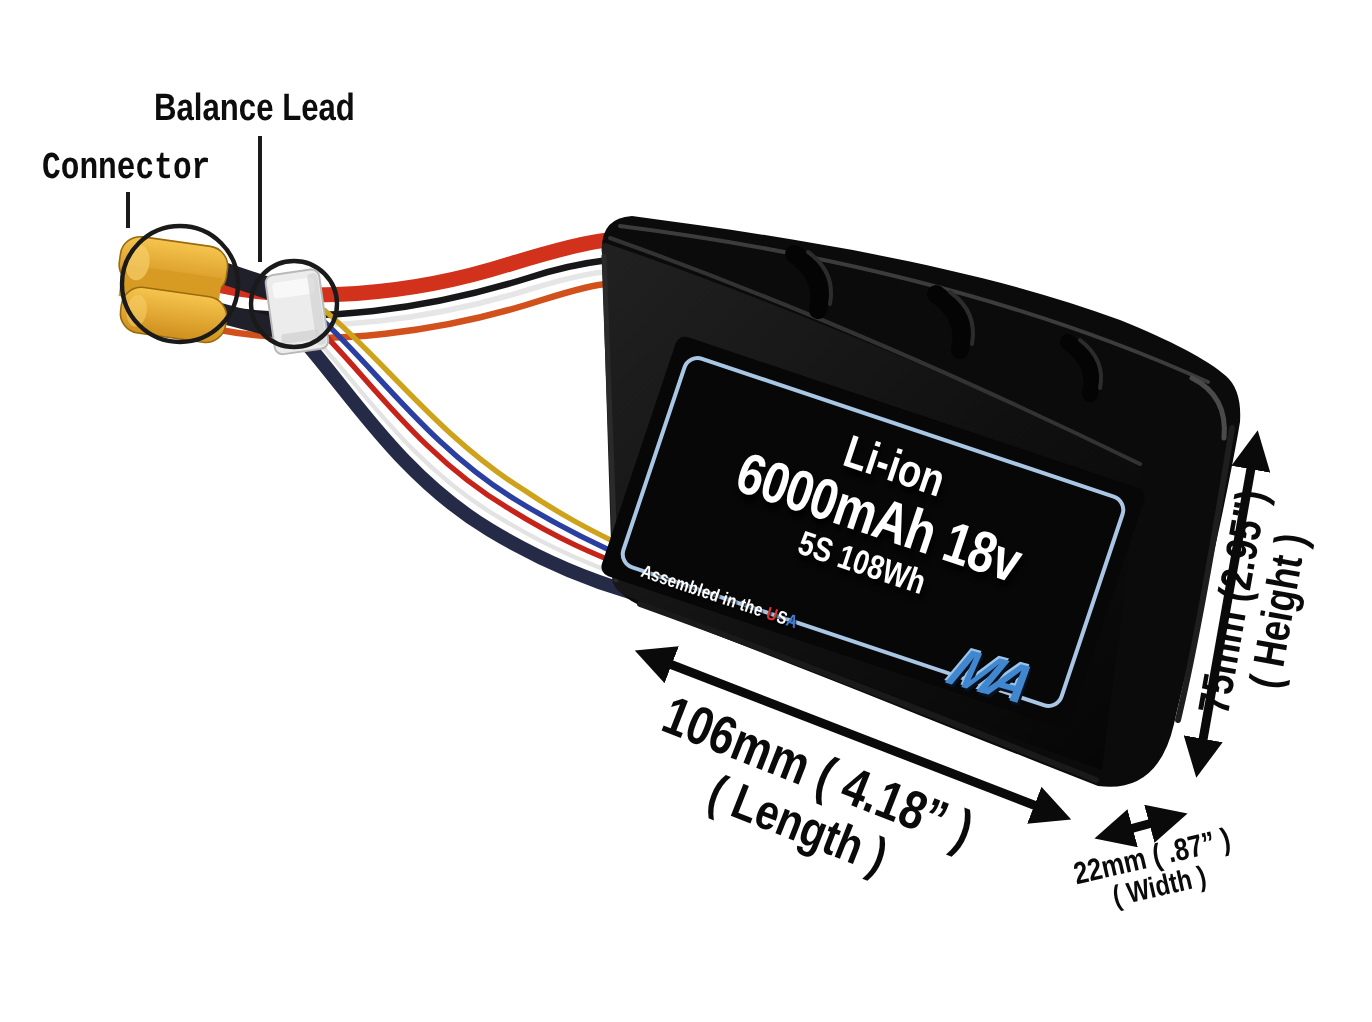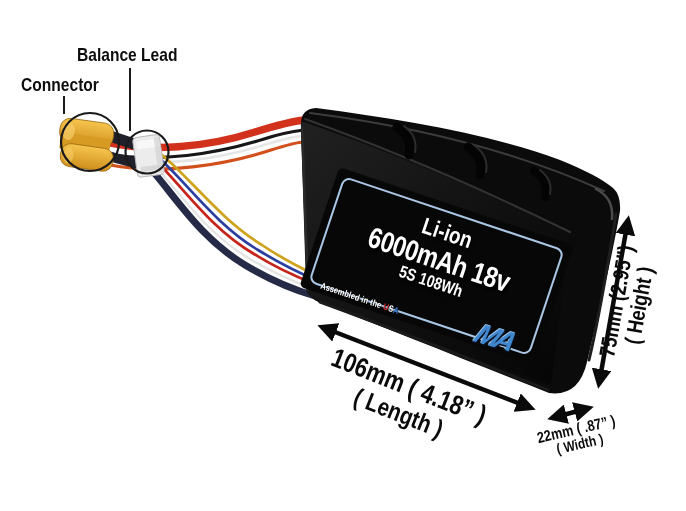--- a/index.html
+++ b/index.html
@@ -6,21 +6,21 @@
   .stage{
     position:relative;width:686px;height:511px;overflow:hidden;background:#fff;
     font-family:"Liberation Sans",sans-serif;
   }
   .stage svg.art{position:absolute;left:0;top:0;}
   .cond{display:inline-block;transform:scaleX(.82);transform-origin:center;white-space:nowrap;}
   .cond-l{display:inline-block;transform:scaleX(.82);transform-origin:left center;white-space:nowrap;}
 
   
   .callout{position:absolute;font-weight:700;color:#0d0d0d;line-height:1;text-align:right;}
-  .callout-connector{left:21px;top:75px;font-size:19px;}
+  .callout-connector{left:21px;top:75px;font-size:19px;font-family:Liberation Mono, monospace;}
   .callout-balance{left:77px;top:45px;font-size:19px;}
 
   
   .dim{position:absolute;font-weight:700;color:#0a0a0a;text-align:center;line-height:1.06;}
   .dim-length{left:404px;top:399px;transform:translate(-50%,-50%) rotate(21.5deg);}
   .dim-length .ln1{font-size:27px;}
   .dim-length .ln2{font-size:25px;}
   .dim-height{left:628px;top:303px;transform:translate(-50%,-50%) rotate(-80deg);}
   .dim-height .ln1,.dim-height .ln2{font-size:22px;}
   .dim-width{left:578px;top:437px;transform:translate(-50%,-50%) rotate(-13deg);}

